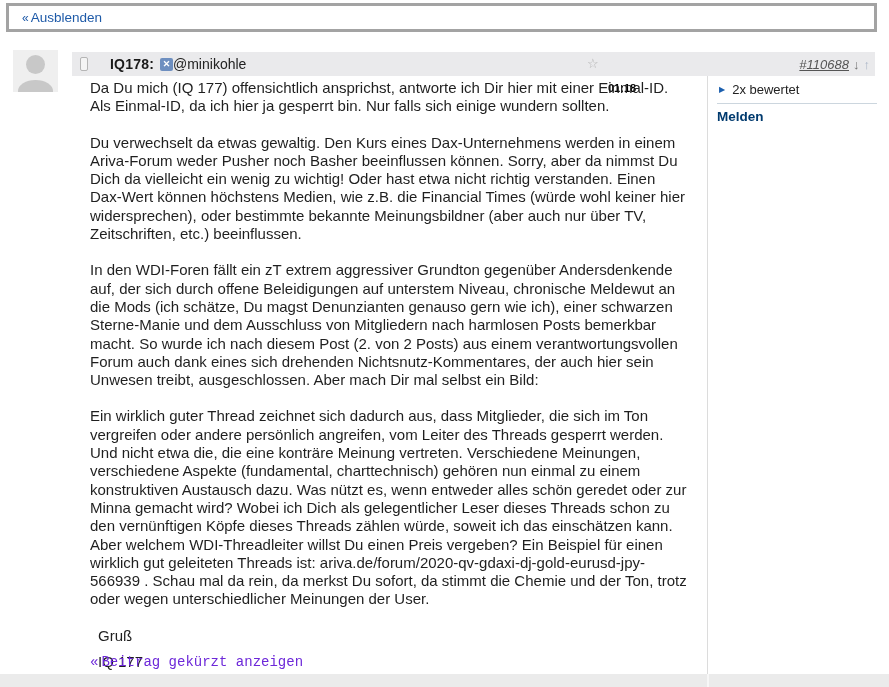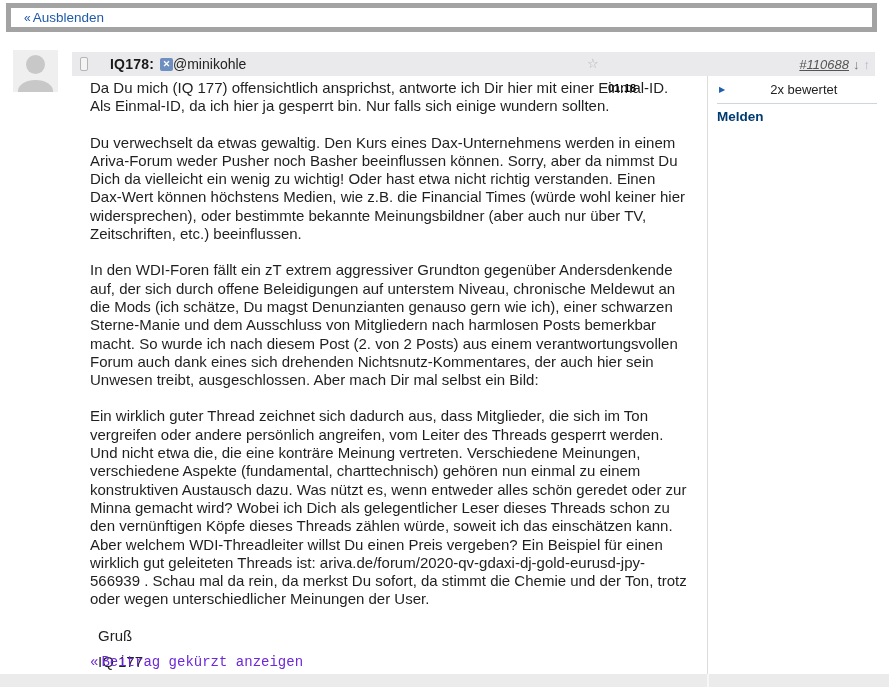--- a/index.html
+++ b/index.html
@@ -1,20 +1,20 @@
 <!DOCTYPE html>
 <html><head>
 <meta charset="utf-8">
 <style>
   * { margin:0; padding:0; box-sizing:border-box; }
   html,body { width:889px; height:687px; background:#ffffff; font-family:"Liberation Sans", sans-serif; }
   .stage { position:relative; width:889px; height:687px; background:#fff; overflow:hidden; }
 
   
-  .hide-box { position:absolute; left:6px; top:3px; width:871px; height:29px; border:5px solid #a3a3a3; background:#fff; display:flex; align-items:center; }
+  .hide-box { position:absolute; left:6px; top:3px; width:871px; height:29px; border:3px solid #a3a3a3; background:#fff; display:flex; align-items:center; }
   .hide-link { margin-left:13px; font-size:13.5px; color:#1e5aa8; cursor:pointer; }
   .hide-link .laquo { font-size:12px; margin-right:2px; }
 
   
   .avatar { position:absolute; left:13px; top:50px; width:45px; height:42px; background:#efefef; overflow:hidden; }
   .avatar .head { position:absolute; left:13px; top:5px; width:19px; height:19px; border-radius:50%; background:#c8c8c8; }
   .avatar .shoulders { position:absolute; left:5px; bottom:-10px; width:35px; height:22px; border-radius:50% 50% 0 0; background:#c8c8c8; }
 
   
   .post-header { position:absolute; left:72px; top:52px; width:803px; height:24px; background:#eaeaec; display:flex; align-items:center; font-size:14px; color:#222; }
@@ -28,21 +28,21 @@
   .post-number { font-style:italic; text-decoration:underline; color:#555; font-size:13px; cursor:pointer; }
   .arrow-down { color:#707070; font-size:13px; cursor:pointer; }
   .arrow-up { color:#a9b4c6; font-size:13px; cursor:pointer; }
 
   
   .v-divider { position:absolute; left:707px; top:76px; width:1px; height:598px; background:#dcdcdc; }
 
   
   .rating-row { position:absolute; left:719px; top:82px; display:flex; align-items:center; cursor:pointer; }
   .rating-expand-icon { color:#1b5fae; font-size:8px; margin-right:7px; }
-  .rating-label { font-size:13px; color:#222;margin-left:38px; }
+  .rating-label { font-size:13px; color:#222; }
   .sidebar-divider { position:absolute; left:717px; top:103px; width:160px; height:1px; background:#ccd6de; }
   .report-link { position:absolute; left:717px; top:109px; font-size:13.5px; font-weight:bold; color:#003a6e; cursor:pointer;text-align:right; }
 
   
   .post-body { position:absolute; left:90px; top:79px; width:601px; font-size:15px; line-height:18.3px; color:#1f1f1f; }
   .post-body p { margin:0 0 18px 0; }
   .post-body .sig { margin:8px; }
   .collapse-link { position:absolute; left:90px; top:654px; font-size:14px; color:#6d28d9; cursor:pointer;font-family:Liberation Mono, monospace; }
   .collapse-link .laquo { margin-right:3px; }
 

